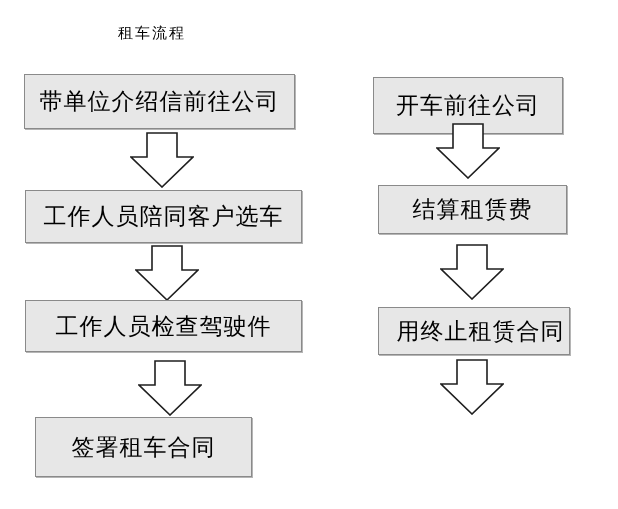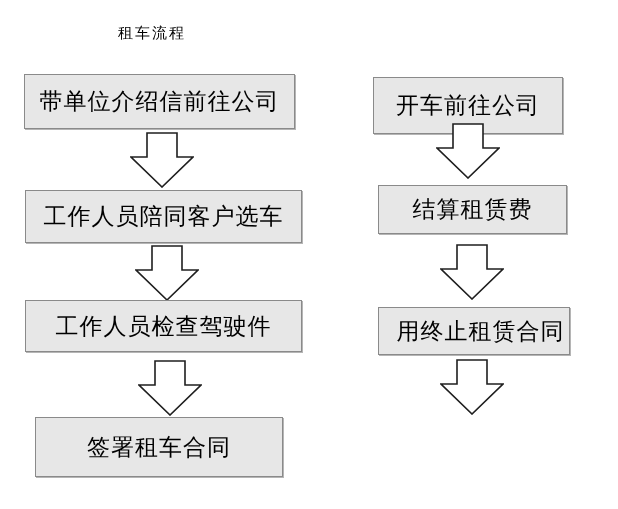--- a/index.html
+++ b/index.html
@@ -36,21 +36,21 @@
     align-items: center;
     justify-content: center;
     font-size: 23px;
     letter-spacing: 1px;
     white-space: nowrap;
     box-sizing: border-box;
   }
   .b-l1 { left: 24px;  top: 74px;  width: 271px; height: 55px; }
   .b-l2 { left: 25px;  top: 190px; width: 277px; height: 53px; }
   .b-l3 { left: 25px;  top: 300px; width: 277px; height: 52px; }
-  .b-l4 { left: 35px;  top: 417px; width: 248px; height: 60px; }
+  .b-l4 { left: 35px;  top: 417px; width: 217px; height: 60px; }
   .b-r1 { left: 373px; top: 77px;  width: 190px; height: 57px; }
   .b-r2 { left: 378px; top: 185px; width: 189px; height: 49px; }
   .b-r3 { left: 378px; top: 307px; width: 192px; height: 48px; padding-left: 13px; }
   .b-r4 { left: 378px; top: 421px; width: 197px; height: 52px; }
 
   .arrow {
     position: absolute;
     width: 64px;
     height: 56px;
   }

